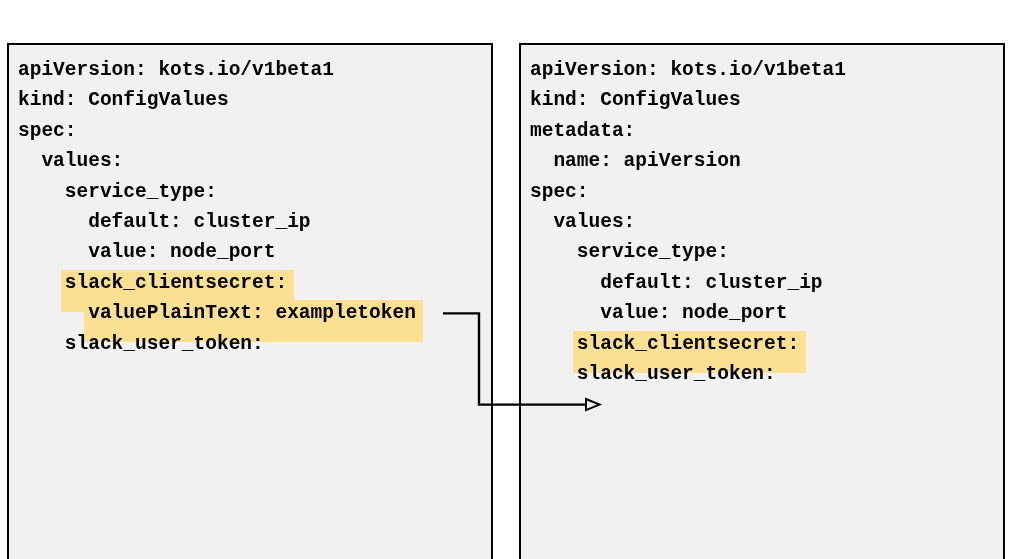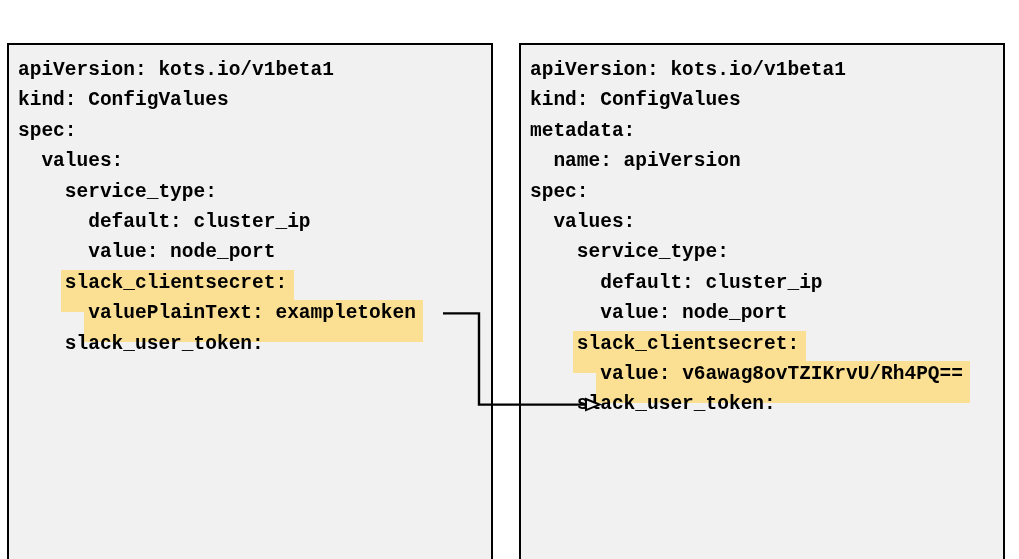--- a/index.html
+++ b/index.html
@@ -64,21 +64,20 @@
       <div class="yaml-line">apiVersion: kots.io/v1beta1</div>
       <div class="yaml-line">kind: ConfigValues</div>
       <div class="yaml-line">metadata:</div>
       <div class="yaml-line">  name: apiVersion</div>
       <div class="yaml-line">spec:</div>
       <div class="yaml-line">  values:</div>
       <div class="yaml-line">    service_type:</div>
       <div class="yaml-line">      default: cluster_ip</div>
       <div class="yaml-line">      value: node_port</div>
       <div class="yaml-line">    <span class="hl">slack_clientsecret:</span></div>
-      <div class="yaml-line">      <span class="hl">value: v6awag8ovTZIKrvU/Rh4PQ==</span></div>
       <div class="yaml-line">    slack_user_token:</div>
     </div>
 
   <svg class="connector" width="1019" height="559" viewBox="0 0 1019 559">
     <path d="M443 313.4 H479 V404.6 H586" fill="none" style="stroke:var(--arrow)" stroke-width="2.4"></path>
     <polygon points="586,399.1 586,410.1 599.5,404.6" style="fill:var(--panel-bg);stroke:var(--arrow)" stroke-width="2"></polygon>
   </svg>
 
 </div>
 

